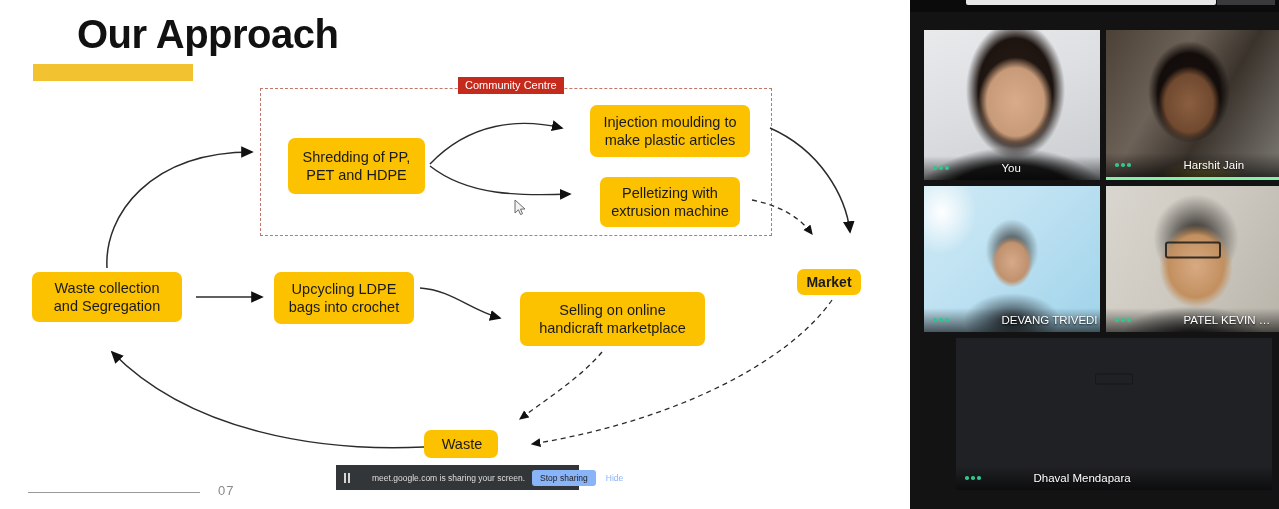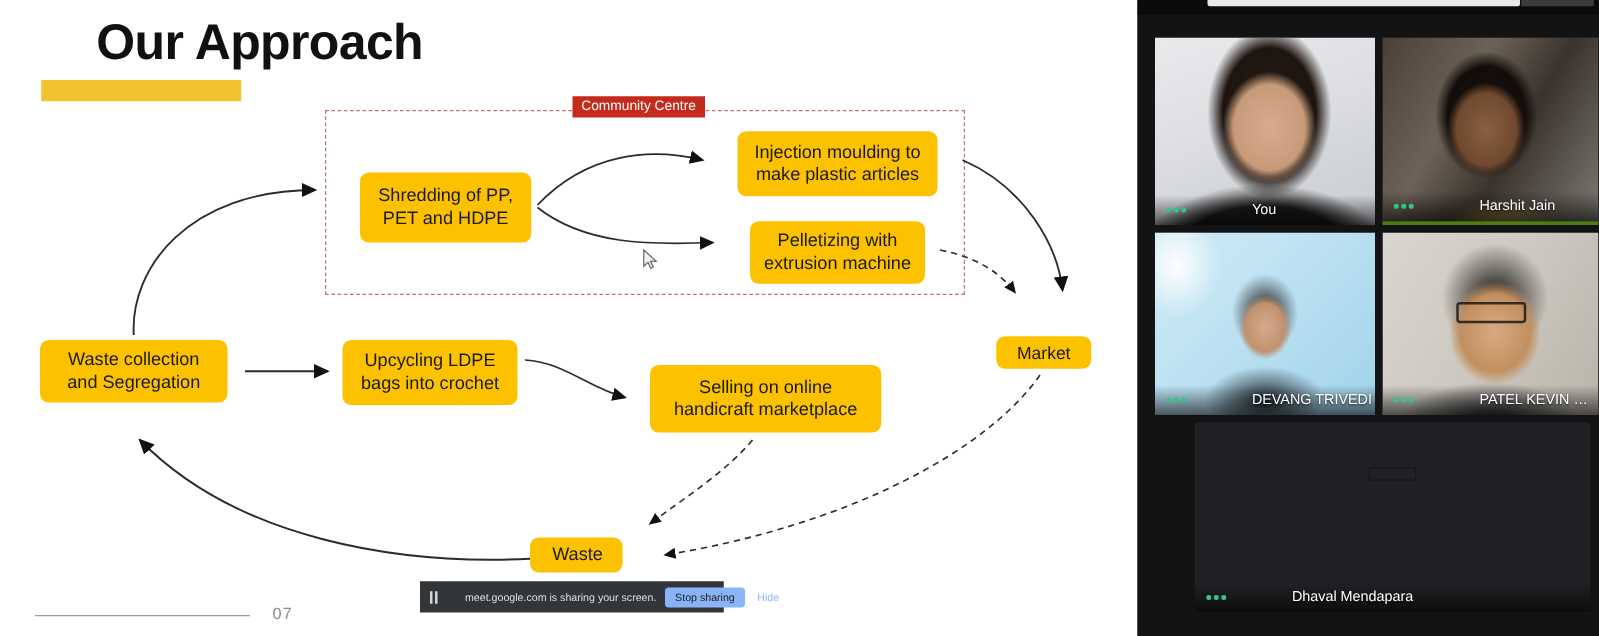--- a/index.html
+++ b/index.html
@@ -26,21 +26,21 @@
   .ybox{position:absolute;background:#FCC200;border-radius:7px;color:#1a1a1a;
         display:flex;align-items:center;justify-content:center;text-align:center;
         font-size:14.5px;line-height:18px;box-sizing:border-box;padding:6px 10px;z-index:3;}
 
   .b-shred{left:288px;top:138px;width:137px;height:56px;}
   .b-inject{left:590px;top:105px;width:160px;height:52px;}
   .b-pellet{left:600px;top:177px;width:140px;height:50px;}
   .b-waste-coll{left:32px;top:272px;width:150px;height:50px;}
   .b-upcycle{left:274px;top:272px;width:140px;height:52px;}
   .b-sell{left:520px;top:292px;width:185px;height:54px;}
-  .b-market{left:797px;top:269px;width:76px;height:26px;font-size:14px;}
+  .b-market{left:797px;top:269px;width:64px;height:26px;font-size:14px;font-weight:bold;}
   .b-waste{left:424px;top:430px;width:74px;height:28px;font-size:14.5px;padding-left:12px;}
 
   svg.flow{position:absolute;left:0;top:0;width:910px;height:509px;z-index:2;overflow:visible;}
 
   .cursor{position:absolute;left:514px;top:199px;width:14px;height:18px;z-index:6;}
 
   
   .sharebar{position:absolute;left:336px;top:465px;width:243px;height:25px;background:#323639;
             display:flex;align-items:center;gap:7px;padding:0 8px;box-sizing:border-box;z-index:8;}
   .sb-pause{display:flex;gap:2px;}
@@ -58,21 +58,21 @@
 
   .tile{position:absolute;overflow:hidden;background:#202124;}
   .tile .vid{position:absolute;inset:0;}
   .tile .namebar{position:absolute;left:0;bottom:0;width:100%;height:24px;display:flex;align-items:center;
                  gap:7px;padding-left:9px;box-sizing:border-box;
                  background:linear-gradient(to top,rgba(0,0,0,.62),rgba(0,0,0,0));}
   .tile .dots{display:flex;gap:2.5px;}
   .tile .dots i{width:3.5px;height:3.5px;border-radius:50%;background:#31c48d;display:block;}
   .tile .nm{color:#fff;font-size:11.5px;white-space:nowrap;overflow:hidden;text-overflow:ellipsis;max-width:130px;
             text-shadow:0 1px 2px rgba(0,0,0,.8);margin-left:46px;}
-  .tile.speaking{border-bottom:3px solid #4d7c0f;box-sizing:border-box;}
+  .tile.speaking{border-bottom:3px solid #86efac;box-sizing:border-box;}
 
   
   .t-you   {left:14px; top:30px;  width:176px;height:150px;}
   .t-harshit{left:196px;top:30px;  width:173px;height:150px;}
   .t-devang{left:14px; top:186px; width:176px;height:146px;}
   .t-kevin {left:196px;top:186px; width:173px;height:146px;}
   .t-dhaval{left:46px; top:338px; width:316px;height:152px;}
 
   
   .v-you{background:

